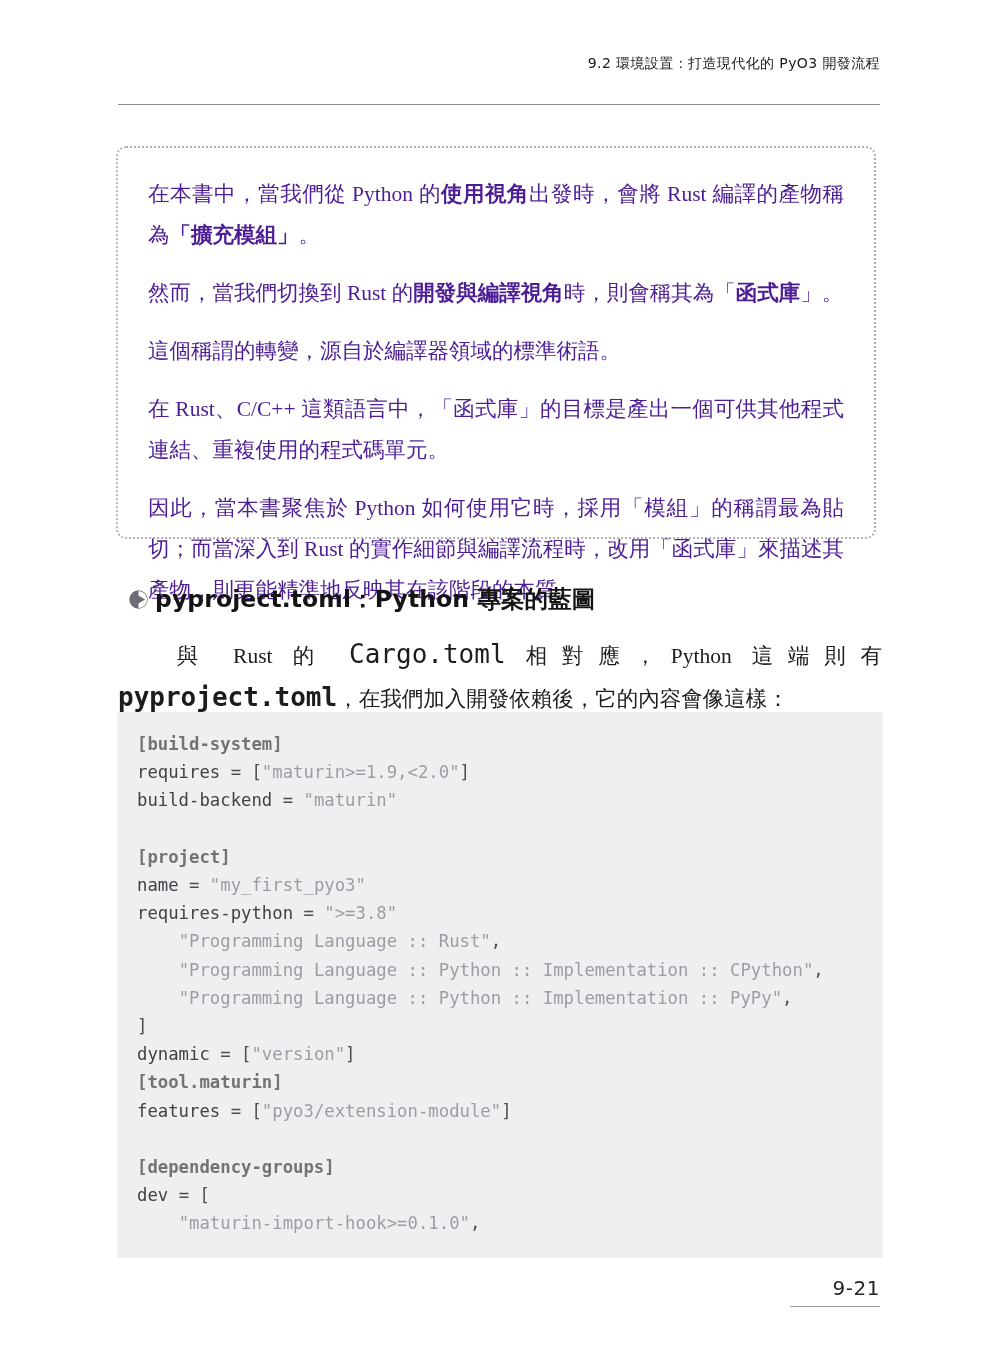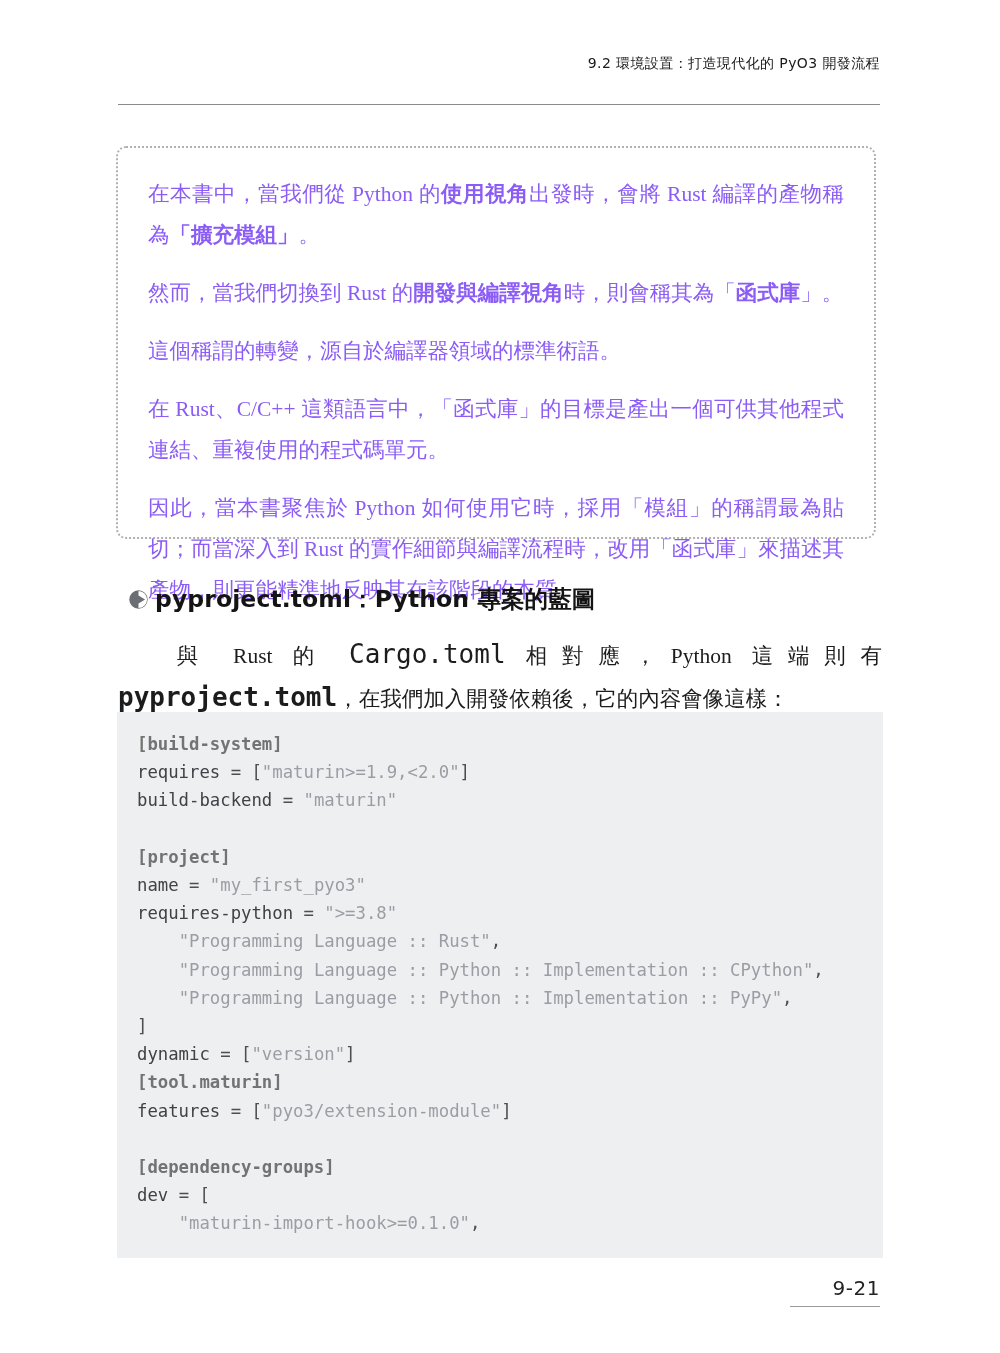--- a/index.html
+++ b/index.html
@@ -47,21 +47,21 @@
     height: 393px;
     border: 2px dotted #b0b0b0;
     border-radius: 10px;
     background: #ffffff;
     padding: 26px 30px 20px 30px;
   }
   .callout p {
     margin: 0 0 17px 0;
     font-size: 21.5px;
     line-height: 41px;
-    color: #8b5cf6;
+    color: #4c1d95;
     text-align: justify;
     text-justify: inter-character;
   }
   .callout p:last-child { margin-bottom: 0; }
   .callout b { font-weight: bold; }
 
   
   .section-heading {
     position: absolute;
     left: 128px;

